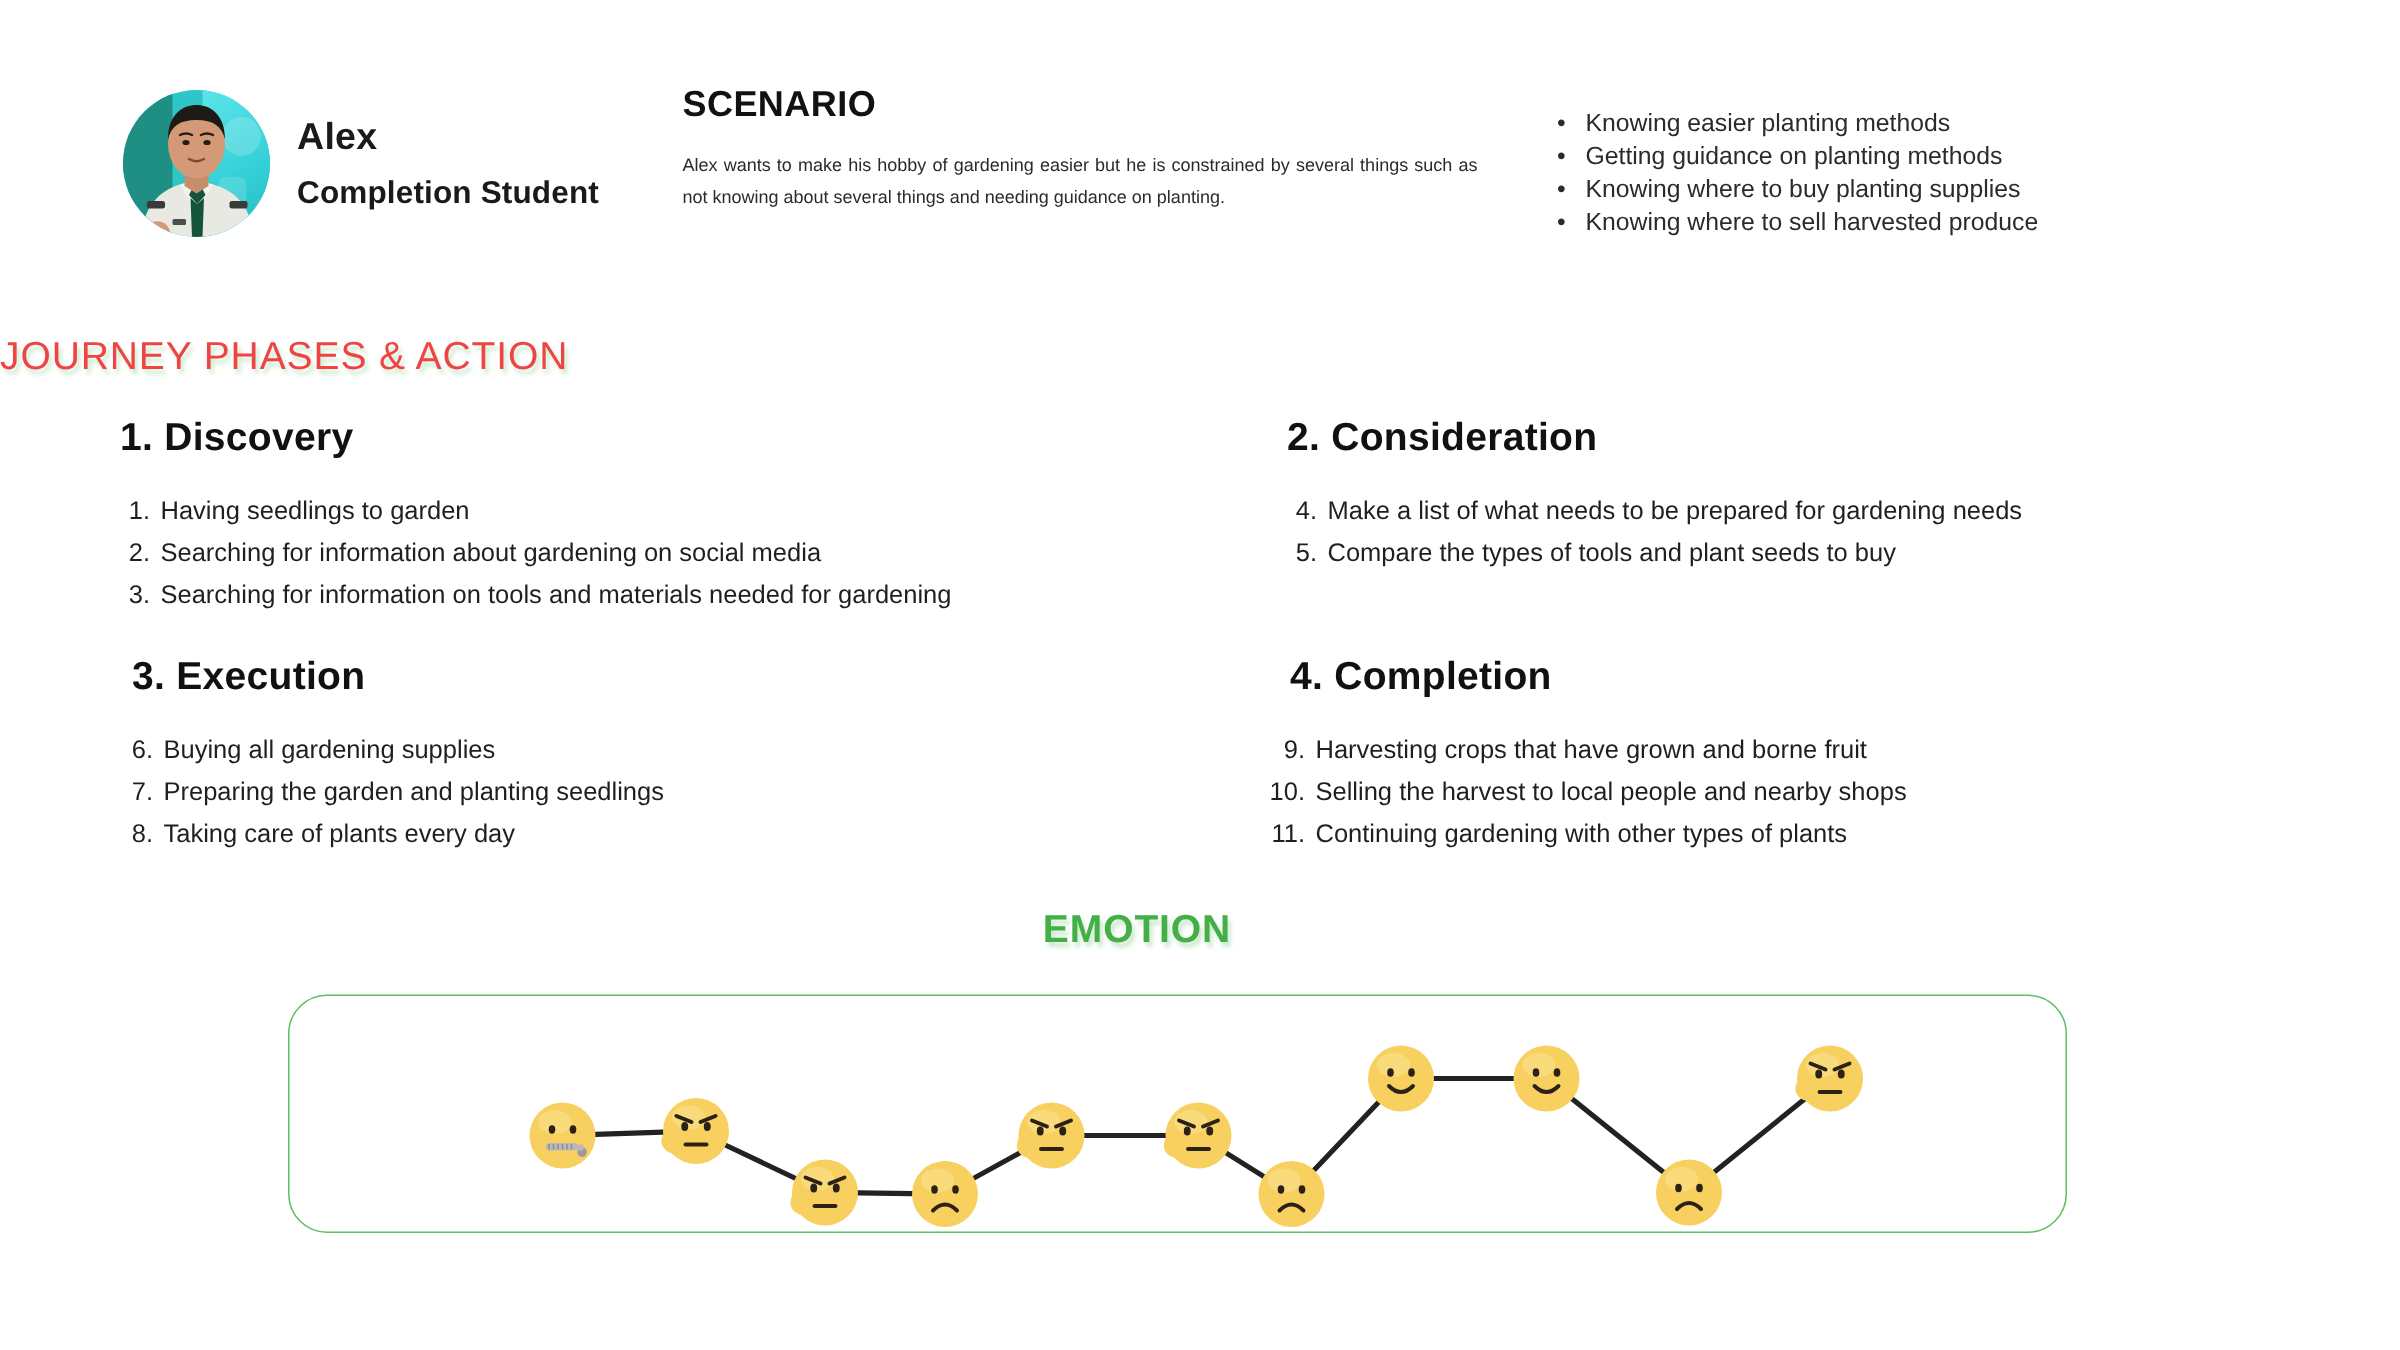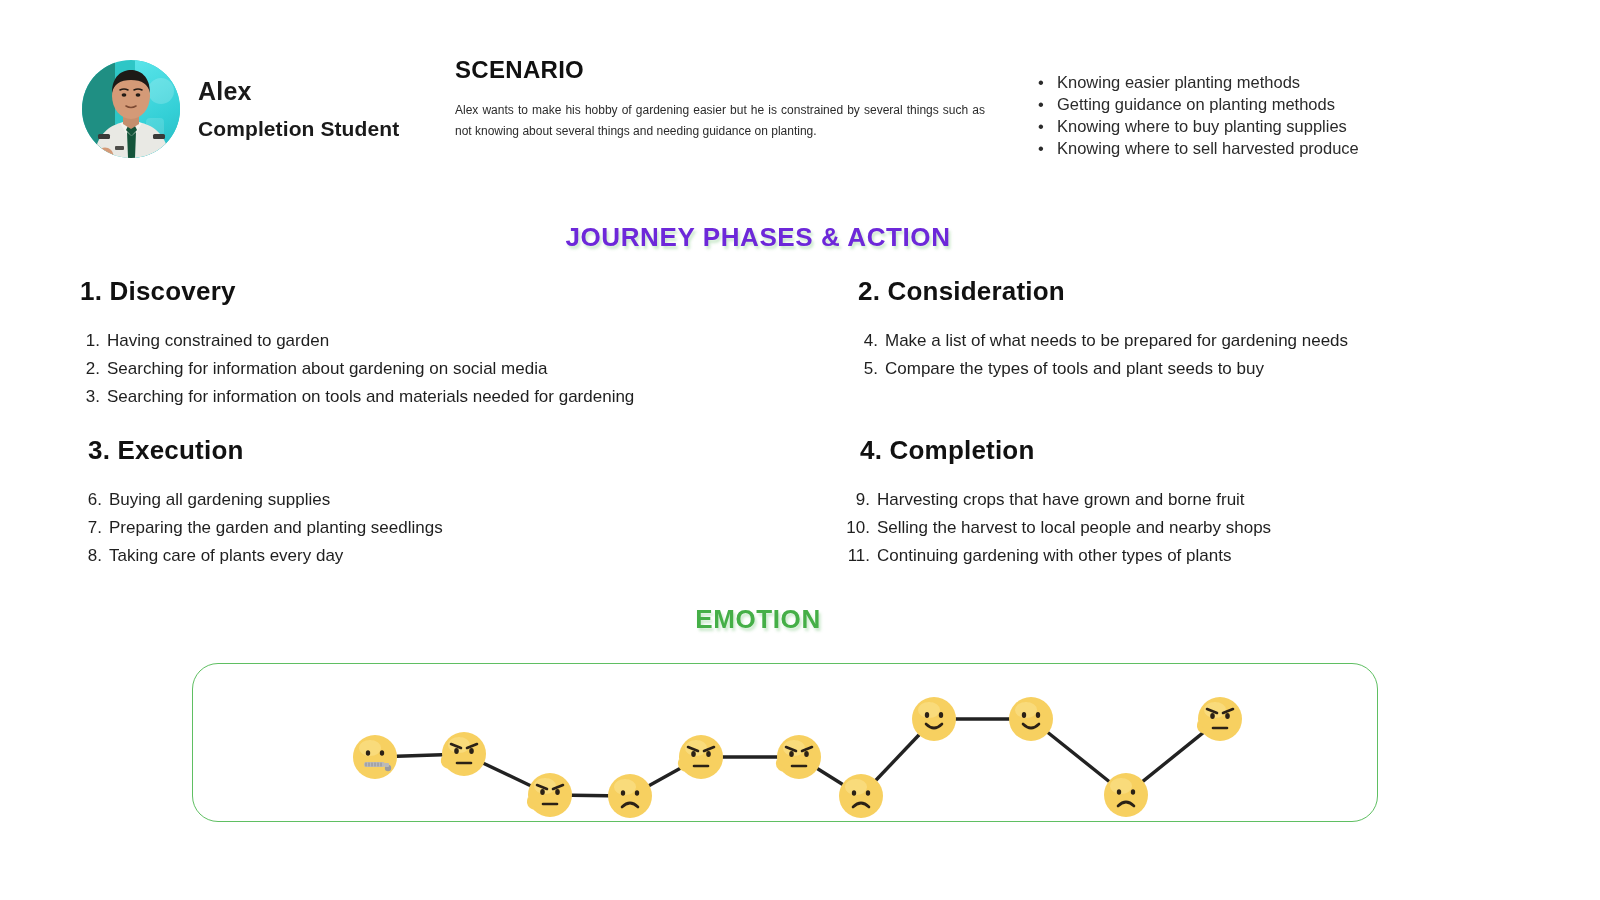--- a/index.html
+++ b/index.html
@@ -40,22 +40,22 @@
     margin-top: 16px; font-size: 12px; line-height: 1.72; color: #2b2b2b;
     text-align: justify; text-justify: inter-word;
   }
   .expect ul { margin-top: 16px; list-style: none; }
   .expect li { font-size: 16.5px; line-height: 1.33; color: #2b2b2b;
     position: relative; padding-left: 25px; }
   .expect li .dot { position: absolute; left: 6px; top: 0; }
 
   
   .journey-head {
-    position: absolute; left: 0; right: 0; top: 222px; text-align: center;
-    font-size: 26px; font-weight: 700; letter-spacing: .6px; color: #6d28d9;
+    position: absolute; left: 0; right: 0; top: 222px; text-align: left;
+    font-size: 26px; font-weight: 400; letter-spacing: .6px; color: #ef4444;
     text-shadow: 2px 3px 3px rgba(69,175,71,.28);
   }
 
   .phase { position: absolute; }
   .phase-title { font-size: 26px; font-weight: 800; letter-spacing: .2px; color: #111; }
   .phase-list { margin-top: 20px; }
   .phase-row { display: flex; font-size: 17px; line-height: 1.66; color: #1f1f1f; }
   .phase-row .num { flex: 0 0 auto; text-align: right; }
   .phase-row .txt { margin-left: 7px; }
 
@@ -155,21 +155,21 @@
     </ul>
   </div>
 
   <div class="journey-head">JOURNEY PHASES &amp; ACTION</div>
 
   <div class="phase p1">
     <div class="phase-title">1. Discovery</div>
     <div class="phase-list">
       <div class="phase-row">
         <span class="num">1.</span>
-        <span class="txt">Having constrained to garden</span>
+        <span class="txt">Having seedlings to garden</span>
       </div>
       <div class="phase-row">
         <span class="num">2.</span>
         <span class="txt">Searching for information about gardening on social media</span>
       </div>
       <div class="phase-row">
         <span class="num">3.</span>
         <span class="txt">Searching for information on tools and materials needed for gardening</span>
       </div>
     </div>

